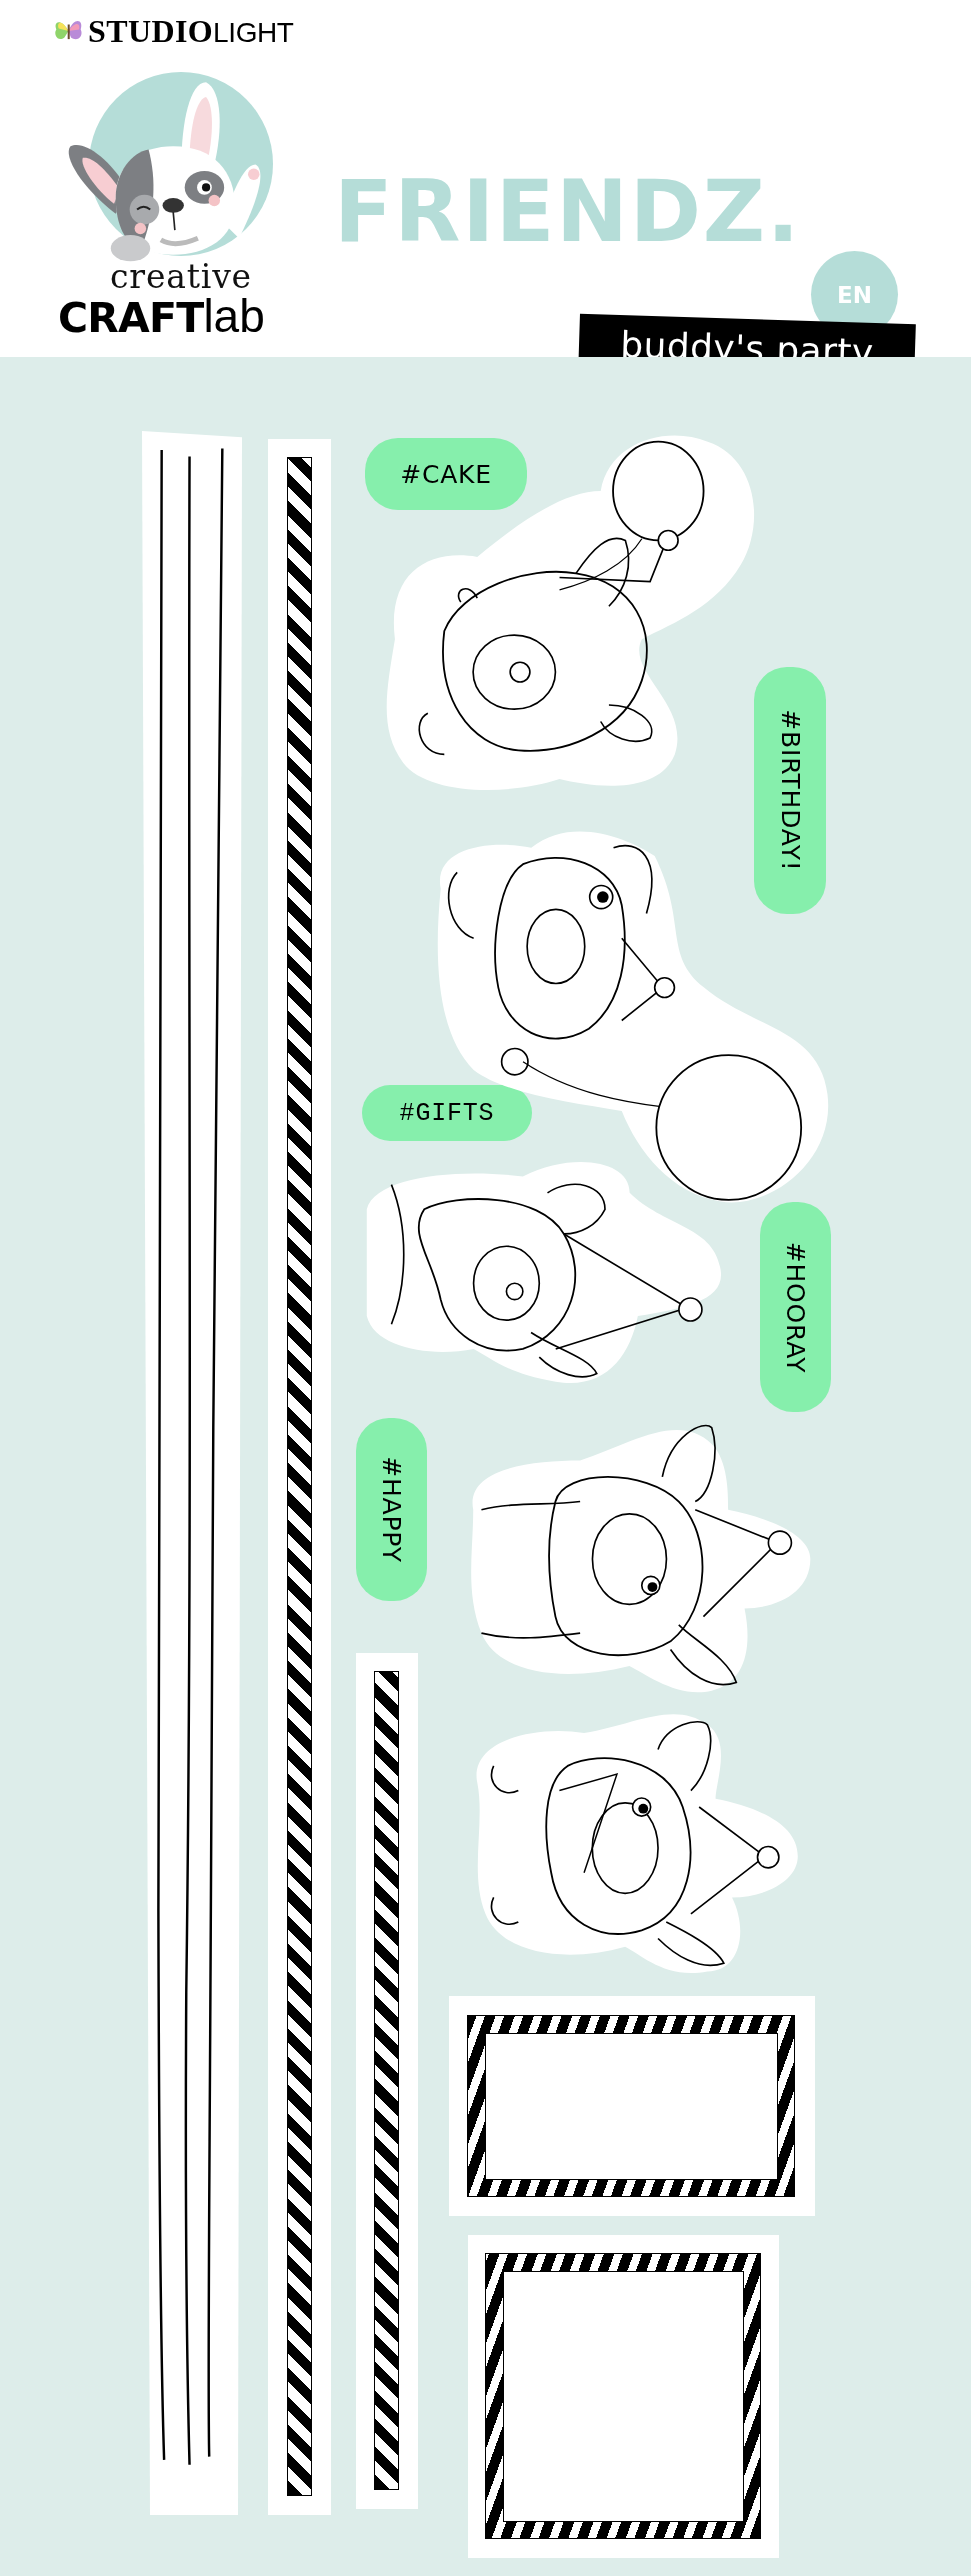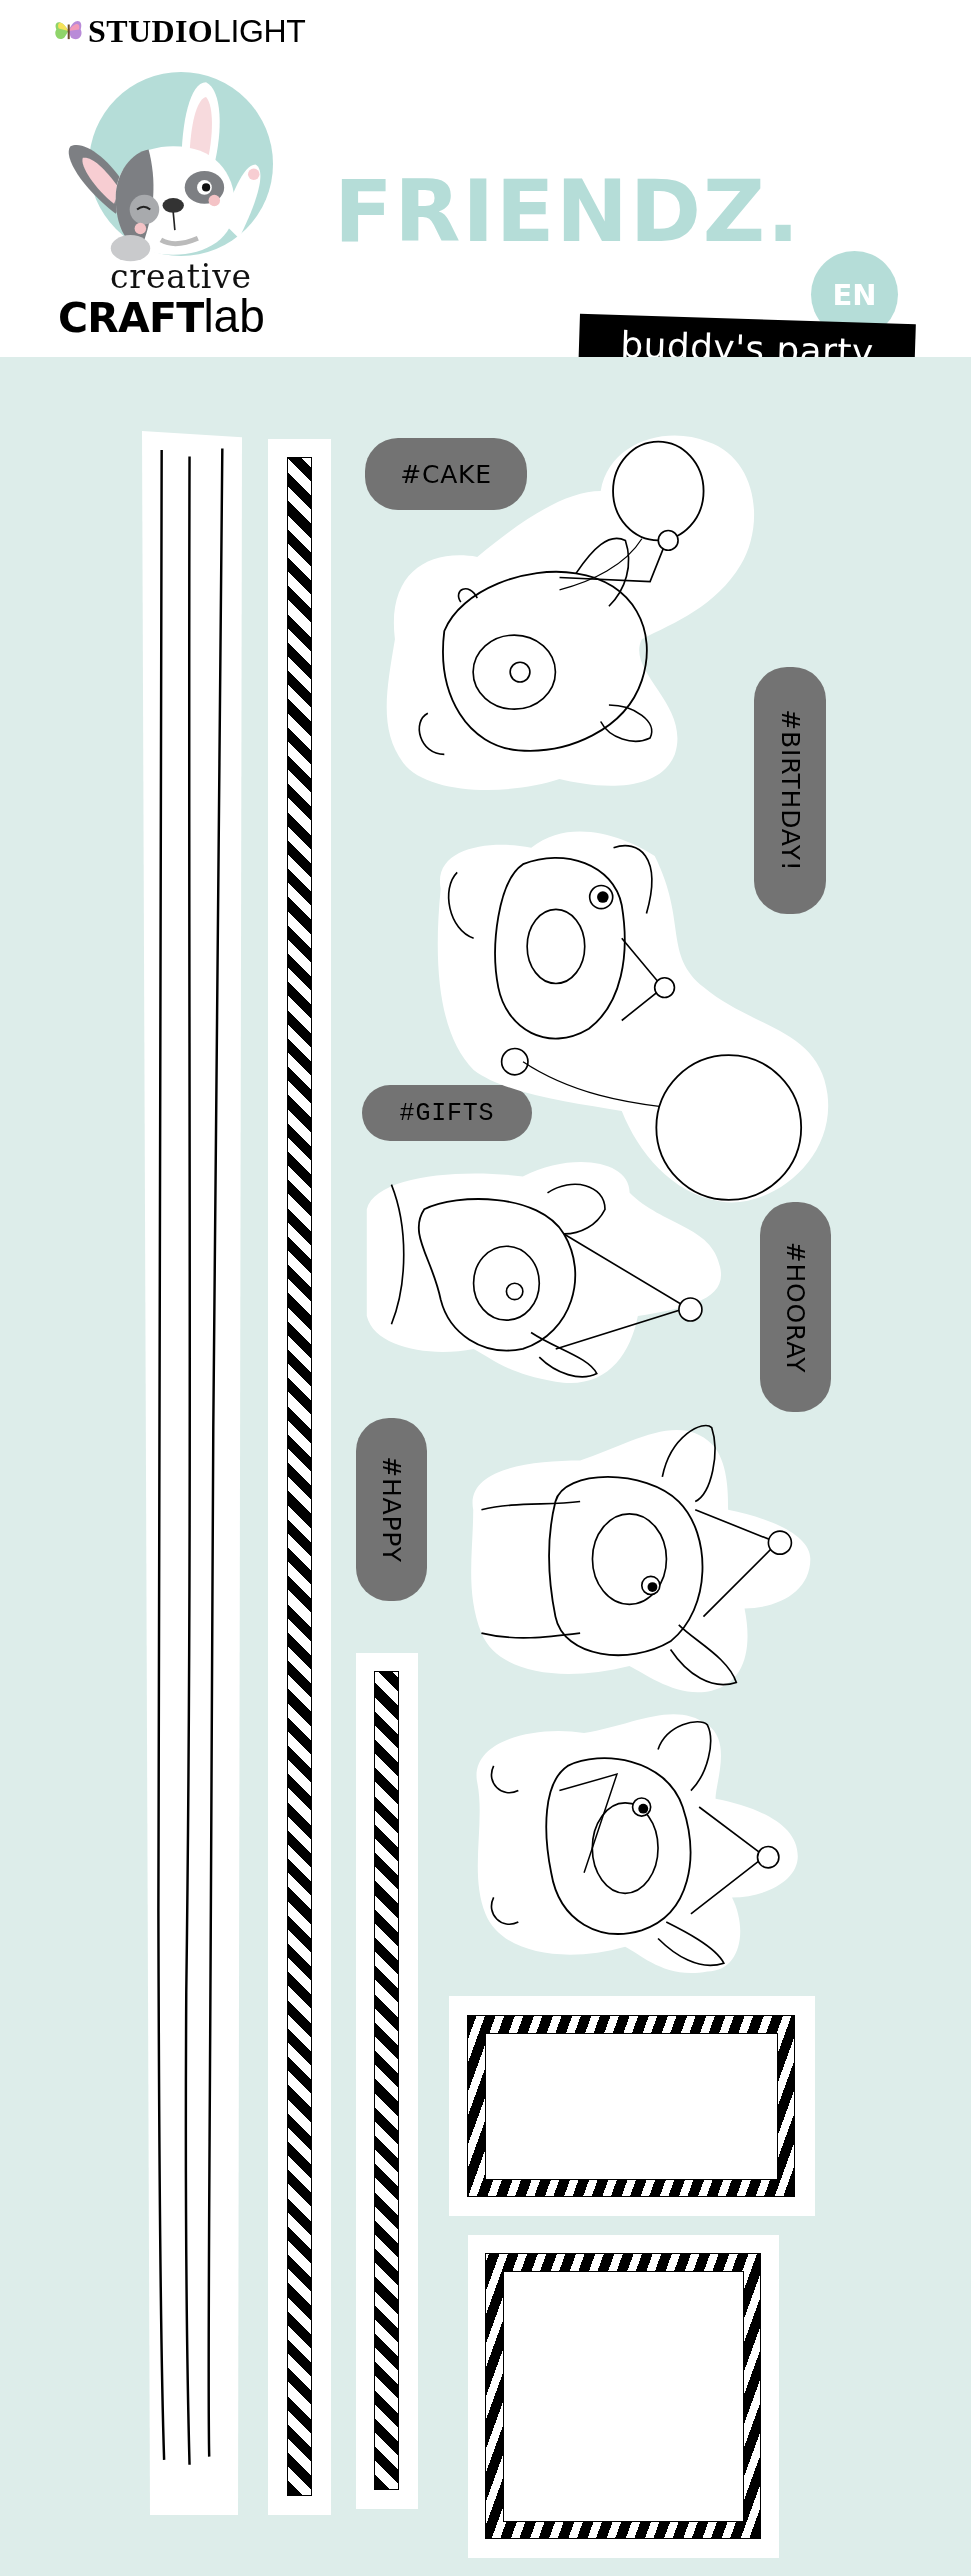--- a/index.html
+++ b/index.html
@@ -3,35 +3,35 @@
 <meta charset="utf-8">
 <style>
   html, body { margin:0; padding:0; }
   body { width:972px; height:2576px; position:relative; overflow:hidden; background:#ffffff; font-family:"Liberation Sans", sans-serif; }
   .abs { position:absolute; }
   #header { left:0; top:0; width:972px; height:357px; background:#ffffff; }
   #sheet { left:0; top:357px; width:972px; height:2219px; background:#ddedea; }
 
   .brand-text { left:88px; top:13px; font-size:30px; line-height:36px; color:#000; letter-spacing:0.4px; white-space:nowrap; }
   .brand-bold { font-weight:900; font-family:Liberation Serif, serif; font-size:32px; }
-  .brand-thin { font-weight:400; font-family:"Liberation Sans", sans-serif; font-size:32px; letter-spacing:-0.4px; }
+  .brand-thin { font-weight:400; font-family:"Liberation Sans", sans-serif; font-size:28px; letter-spacing:-0.4px; }
 
   .logo-circle { left:89px; top:72px; width:184px; height:184px; border-radius:50%; }
   .creative { left:82px; top:257px; width:198px; text-align:center; font-family:"DejaVu Serif", serif; font-size:33px; color:#111; letter-spacing:0.8px; }
   .craftlab { left:58px; top:293px; font-size:43px; line-height:46px; color:#000; white-space:nowrap; }
   .craftlab b { font-family:"DejaVu Sans", sans-serif; font-weight:900; font-size:41px; letter-spacing:-0.8px; }
   .craftlab span { font-family:"Liberation Sans", sans-serif; font-weight:400; font-size:46px; }
 
   .title { left:334px; top:150px; font-family:"DejaVu Sans", sans-serif; font-weight:900; font-size:86px; line-height:99px; letter-spacing:1.6px; white-space:nowrap;margin-top:12px; }
   .subtitle { left:332px; top:235px; font-family:"DejaVu Sans", sans-serif; font-weight:400; font-size:51px; line-height:61px; white-space:nowrap; letter-spacing:-0.4px; }
-  .lang-badge { left:811px; top:251px; width:87px; height:87px; border-radius:50%; display:flex; align-items:center; justify-content:center; color:#fff; font-family:"DejaVu Sans", sans-serif; font-weight:700; font-size:29px; }
+  .lang-badge { left:811px; top:251px; width:87px; height:87px; border-radius:50%; display:flex; align-items:center; justify-content:center; color:#fff; font-family:"DejaVu Sans", sans-serif; font-weight:700; font-size:23px; }
   .banner { left:579px; top:319px; width:336px; height:59px; background:#000; color:#fff; transform:rotate(1.8deg); transform-origin:center; display:flex; align-items:center; justify-content:center; font-family:"DejaVu Sans", sans-serif; font-size:36px; letter-spacing:0.4px; white-space:nowrap; }
 
   .cutout { background:#ffffff; }
-  .label { background:#737373; border-radius:33px; display:flex; align-items:center; justify-content:center; color:#000; font-family:"DejaVu Sans", sans-serif; font-size:25px; letter-spacing:0.8px; }
+  .label { background:#86efac; border-radius:33px; display:flex; align-items:center; justify-content:center; color:#000; font-family:"DejaVu Sans", sans-serif; font-size:25px; letter-spacing:0.8px; }
   .label.vertical span { display:block; transform:rotate(90deg); white-space:nowrap; }
 
   .stripe-bar { border:1.6px solid #000; box-sizing:border-box; background:repeating-linear-gradient(45deg, #000 0px, #000 10px, #fff 10px, #fff 20px); }
   .frame-border { border:1.6px solid #000; box-sizing:border-box; background:repeating-linear-gradient(-70deg, #000 0px, #000 10px, #fff 10px, #fff 18px); }
   .frame-inner { position:absolute; left:16.5px; top:16.5px; right:16.5px; bottom:16.5px; background:#fff; border:1.6px solid #000; }
 
   svg { position:absolute; overflow:visible; }
 </style>
 </head>
 <body>

